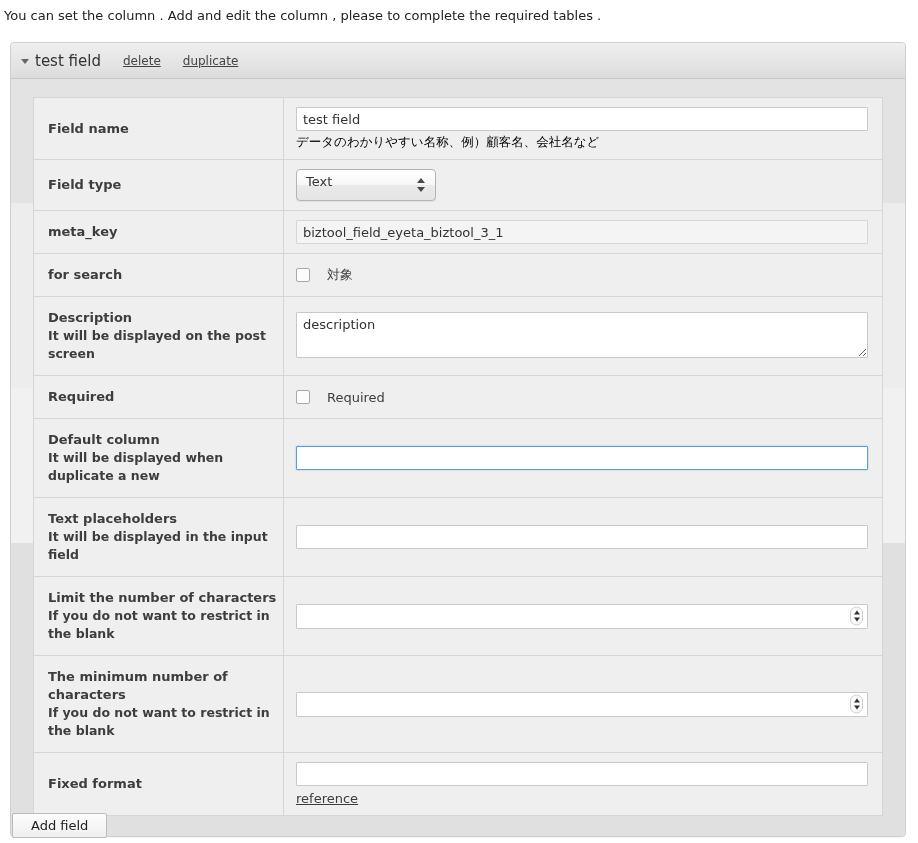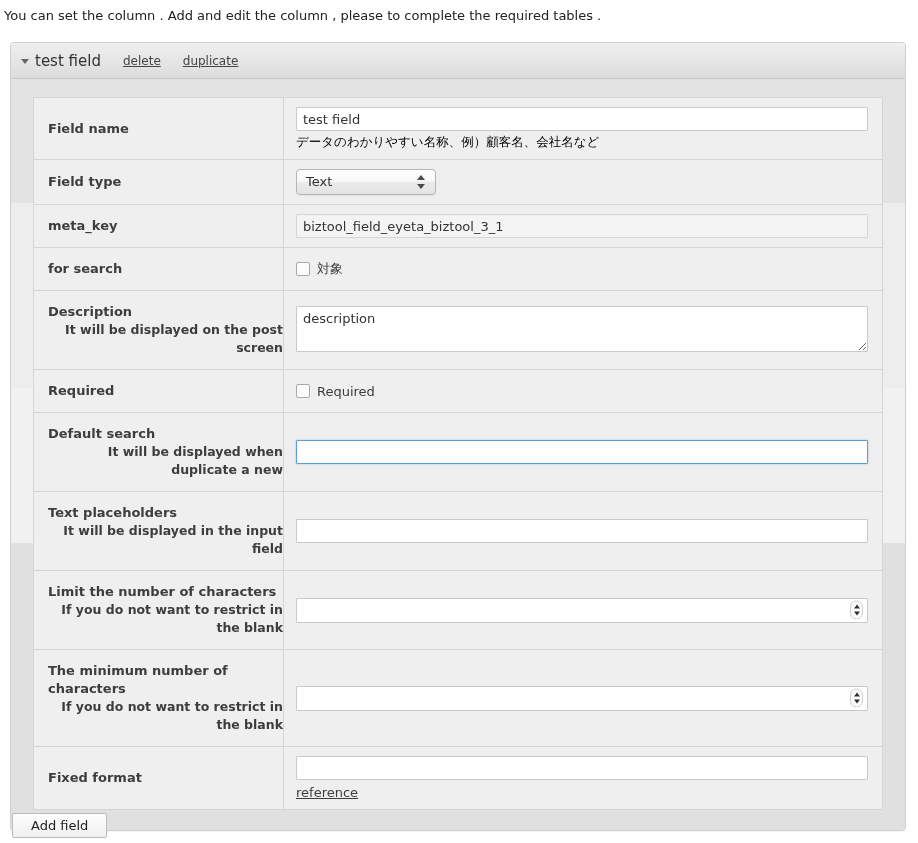--- a/index.html
+++ b/index.html
@@ -115,21 +115,20 @@
   }
   table.form-table td {
     padding: 9px 14px 9px 12px;
   }
   .th-sub {
     display: block;
     font-weight: bold;
     font-size: 12.5px;
     color: #3d3d3d;
     line-height: 18px;
-    text-align: right;
   }
 
   
   .txt {
     width: 100%;
     box-sizing: border-box;
     height: 24px;
     padding: 2px 6px;
     font-family: "DejaVu Sans", "Liberation Sans", sans-serif;
     font-size: 13px;
@@ -168,41 +167,41 @@
     border: 1px solid #c9c9c9;
     background: #ffffff;
     border-radius: 1px;
     outline: none;
     resize: vertical;
   }
 
   .check-row {
     display: flex;
     align-items: center;
-    gap: 7px;
+    gap: 17px;
   }
   .cbx {
     width: 14px; height: 14px;
     border: 1px solid #a8a8a8;
     background: #fcfcfc;
     border-radius: 2px;
     box-sizing: border-box;
     flex: none;
     cursor: pointer;
   }
   .cbx-label {
     font-size: 13px;
     color: #3d3d3d;
   }
 
   
   .sel {
     position: relative;
     display: inline-block;
-    height: 26px;
+    height: 32px;
     border: 1px solid #b4b4b4;
     border-radius: 4px;
     background: linear-gradient(to bottom, #ffffff 0%, #f7f7f7 48%, #eaeaea 52%, #e4e4e4 100%);
     box-shadow: 0 1px 0 rgba(255,255,255,0.8) inset, 0 1px 1px rgba(0,0,0,0.06);
     box-sizing: border-box;
     cursor: pointer;
     line-height: 24px;
     padding: 0 30px 0 9px;
     font-size: 13px;
     color: #333333;
@@ -346,21 +345,21 @@
           <td>
             <span class="check-row">
               <span class="cbx"></span>
               <span class="cbx-label">Required</span>
             </span>
           </td>
         </tr>
 
         <tr>
           <th>
-            <span>Default search</span>
+            <span>Default column</span>
             <span class="th-sub">It will be displayed when duplicate a new</span>
           </th>
           <td>
             <input class="txt focused" type="text" value="" style="">
           </td>
         </tr>
 
         <tr>
           <th>
             <span>Text placeholders</span>

